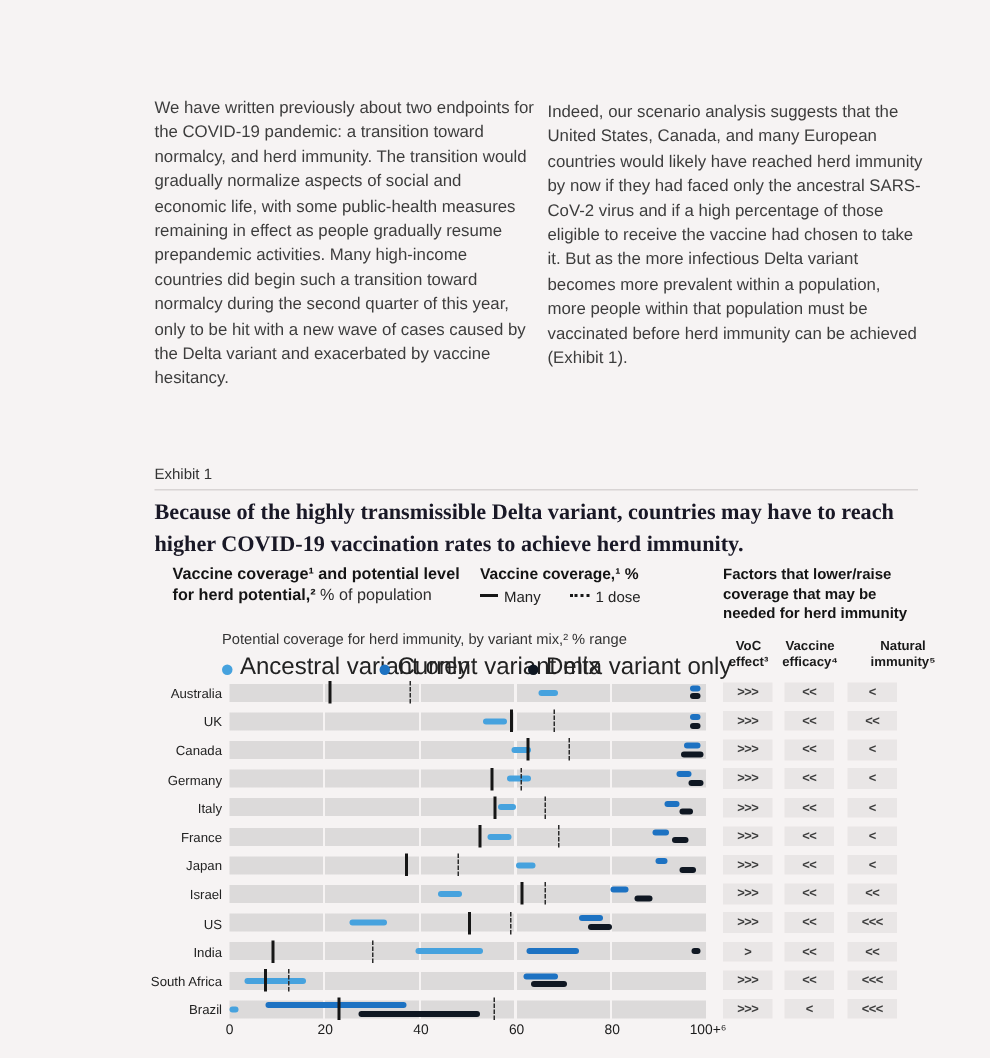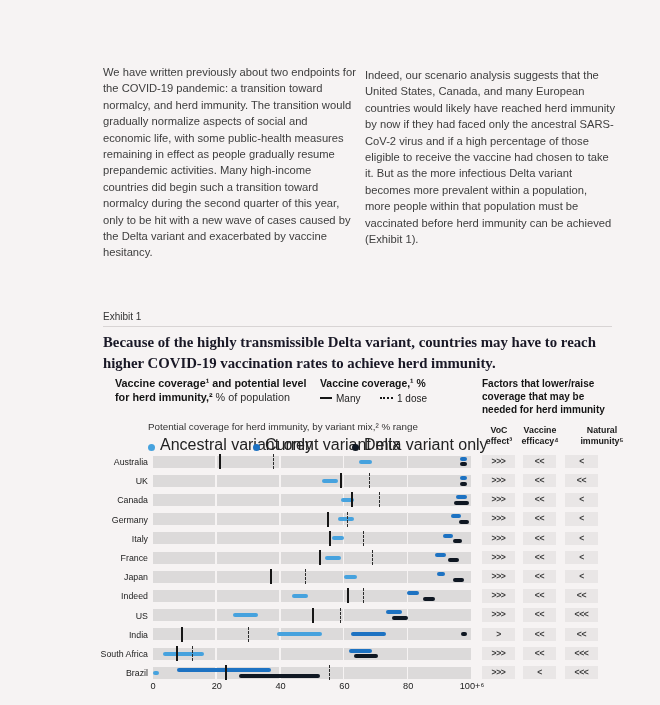--- a/index.html
+++ b/index.html
@@ -66,21 +66,21 @@
 <div class="abs" style="left:365px;top:67px;width:250px;">
   <div class="body-copy">Indeed, our scenario analysis suggests that the United States, Canada, and many European countries would likely have reached herd immunity by now if they had faced only the ancestral SARS-CoV-2 virus and if a high percentage of those eligible to receive the vaccine had chosen to take it. But as the more infectious Delta variant becomes more prevalent within a population, more people within that population must be vaccinated before herd immunity can be achieved (Exhibit 1).</div>
 </div>
 
 <div class="abs exhibit-label" style="left:103px;top:311px;">Exhibit 1</div>
 <div class="abs rule" style="left:103px;top:326px;width:509px;"></div>
 <div class="abs headline" style="left:103px;top:332px;width:515px;">Because of the highly transmissible Delta variant, countries may have to reach higher COVID-19 vaccination rates to achieve herd immunity.</div>
 
 <div class="abs hdr-bold" style="left:103px;top:377px;width:215px;margin-left:12px;">
   <span>Vaccine coverage¹ and potential level</span><br>
-  <span>for herd immunity,²</span><span class="hdr-normal"> % of population</span>
+  <span>for herd potential,²</span><span class="hdr-normal"> % of population</span>
 </div>
 
 <div class="abs" style="left:320px;top:377px;width:140px;">
   <div class="hdr-bold" style="font-size:10.4px;">Vaccine coverage,¹ %</div>
   <div class="cov-legend" style="margin-top:2px;">
     <span class="line-solid"></span><span>Many</span>
     <span style="display:inline-block;width:14px;"></span>
     <span class="line-dash"></span><span>1 dose</span>
   </div>
 </div>
@@ -190,21 +190,21 @@
         <div class="seg cur" style="left: 283.91px; width: 7.975px; top: 1.2px;"></div>
         <div class="seg del" style="left: 299.86px; width: 11.165px; top: 6.8px;"></div>
         <div class="tickfull" style="left: 117.03px;"></div>
         <div class="tickdose" style="left: 152.32px;"></div>
       </div>
       <span class="chip chip0">&gt;&gt;&gt;</span>
       <span class="chip chip1">&lt;&lt;</span>
       <span class="chip chip2">&lt;</span>
     </div>
     <div class="crow" style="top: 134.4px;">
-      <div class="clabel">Indeed</div>
+      <div class="clabel">Israel</div>
       <div class="track">
         <div class="seg anc" style="left: 138.765px; width: 15.95px; top: 4px;"></div>
         <div class="seg cur" style="left: 253.605px; width: 12.76px; top: 1.2px;"></div>
         <div class="seg del" style="left: 269.555px; width: 12.76px; top: 6.8px;"></div>
         <div class="tickfull" style="left: 193.59px;"></div>
         <div class="tickdose" style="left: 209.74px;"></div>
       </div>
       <span class="chip chip0">&gt;&gt;&gt;</span>
       <span class="chip chip1">&lt;&lt;</span>
       <span class="chip chip2">&lt;&lt;</span>

